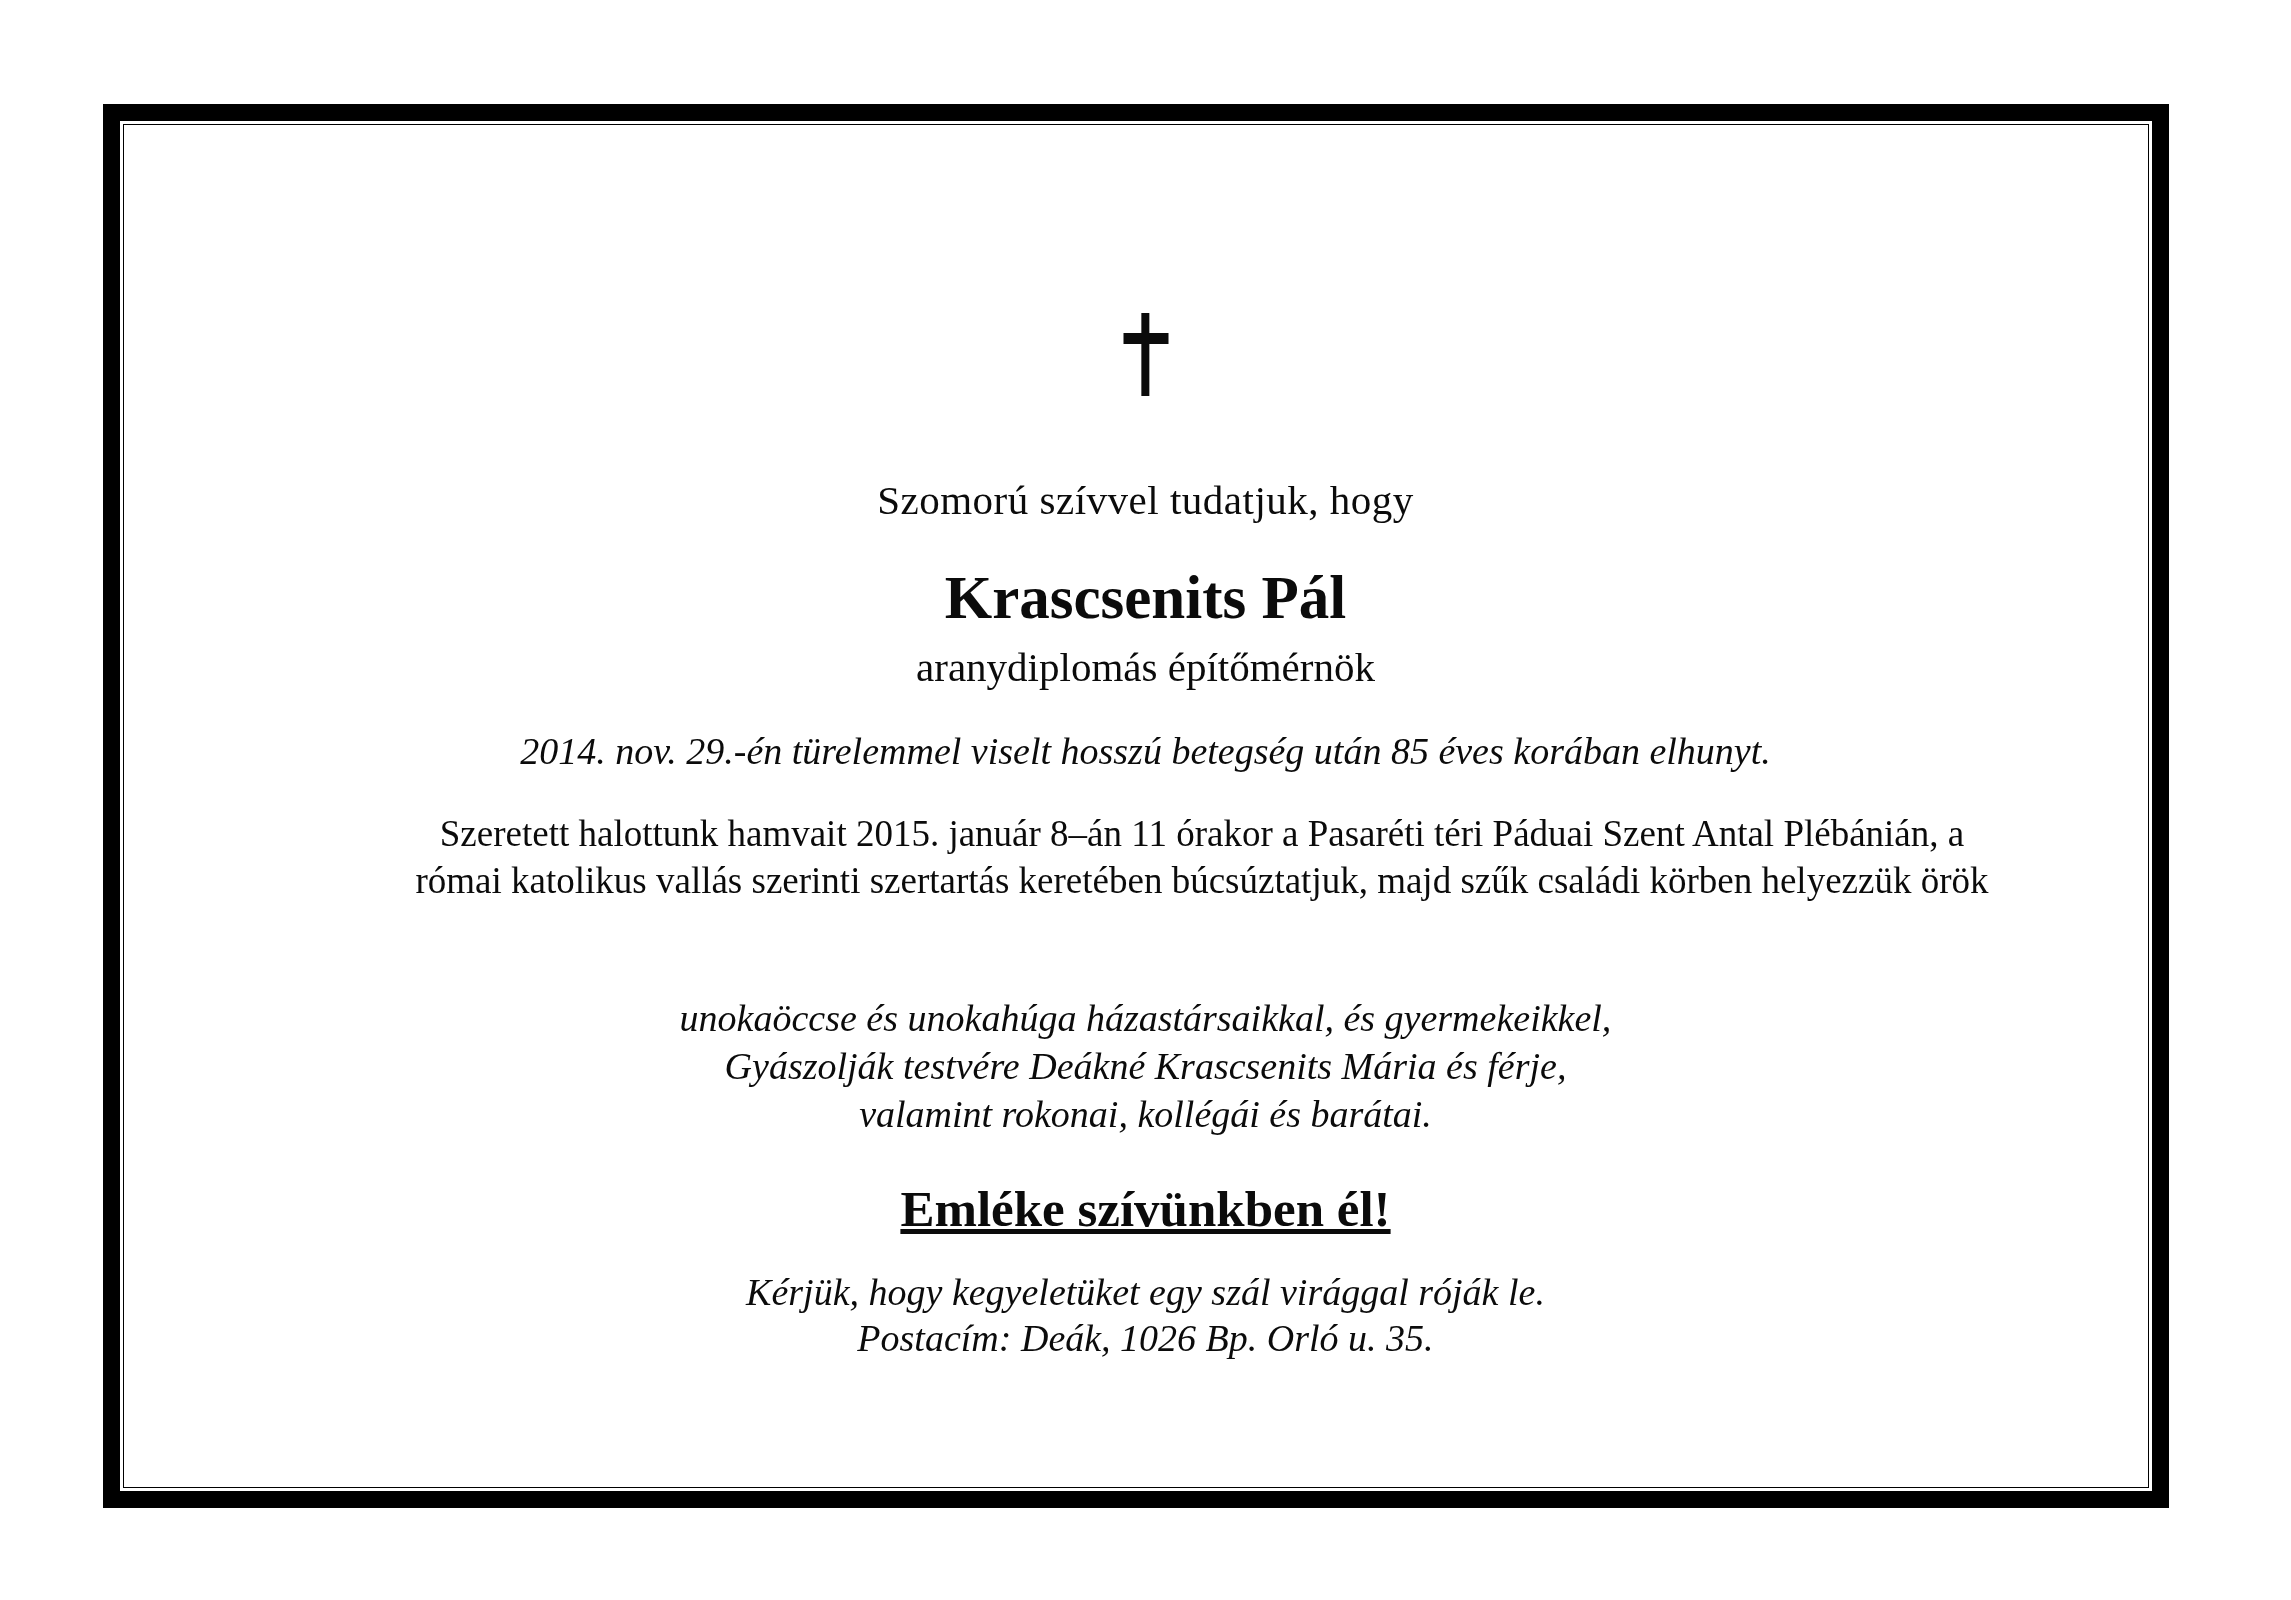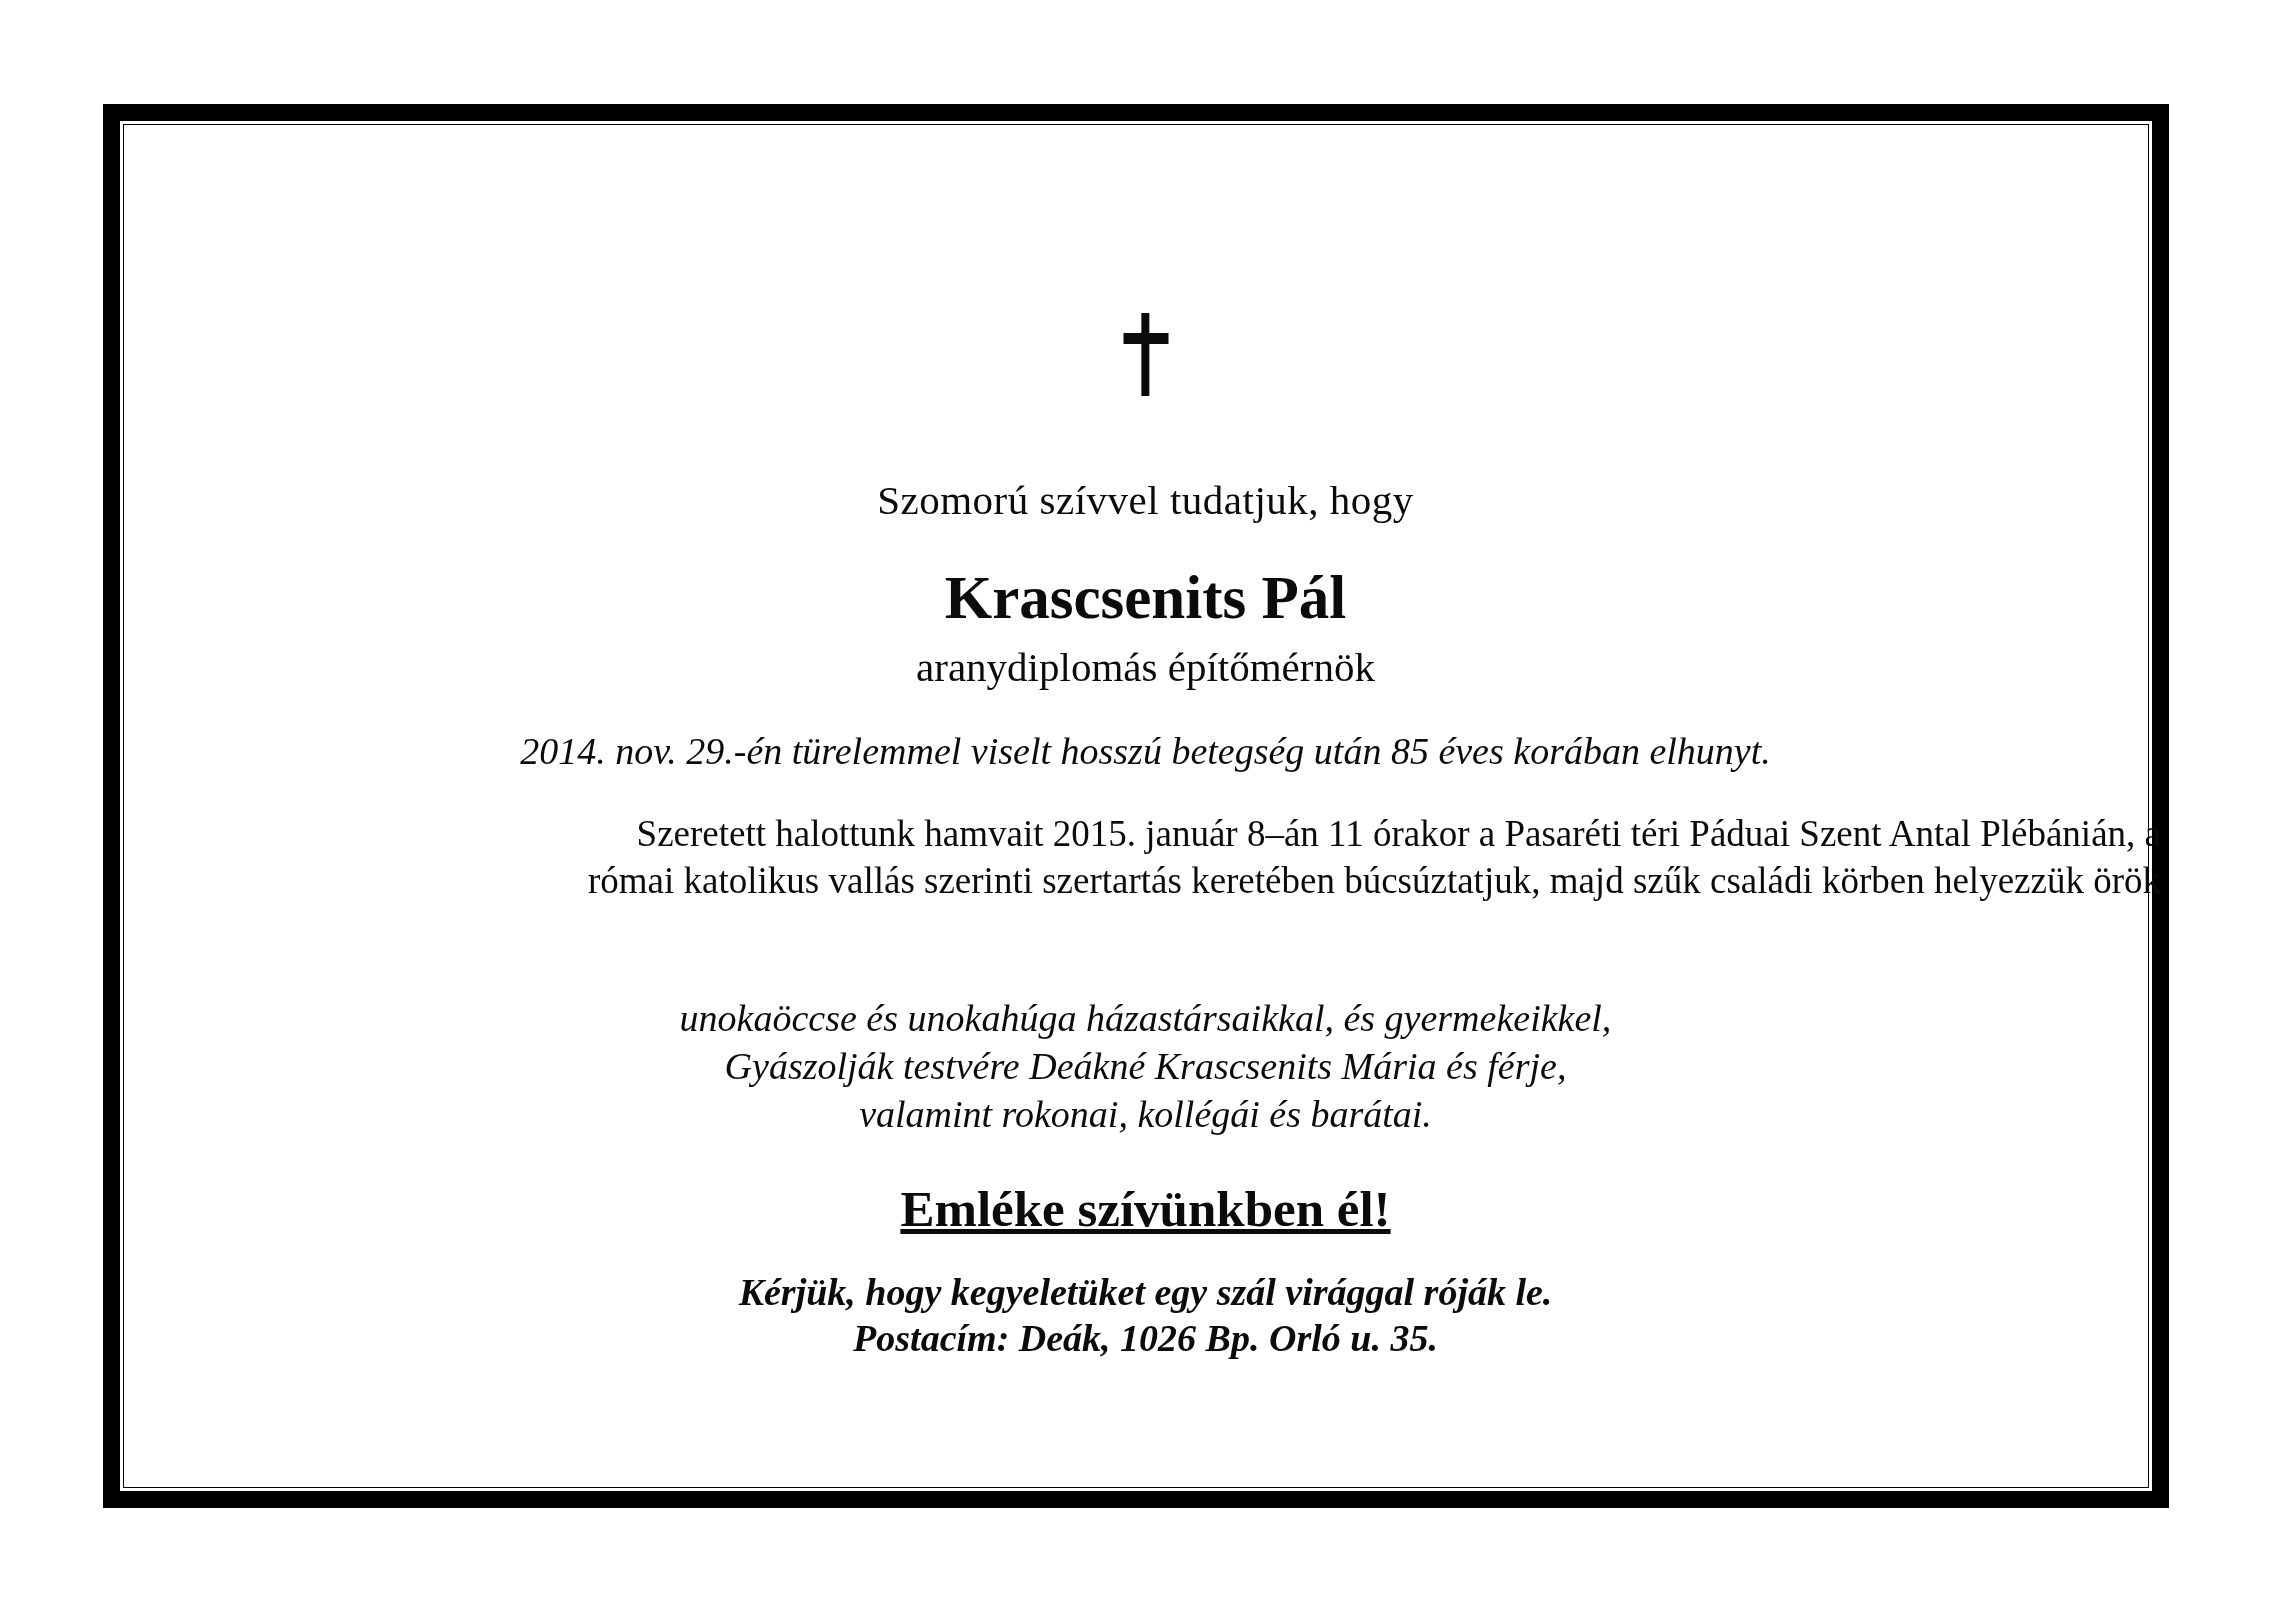--- a/index.html
+++ b/index.html
@@ -92,21 +92,21 @@
     top: 643px;
     font-size: 41px;
   }
   .death {
     top: 729px;
     font-size: 38px;
     font-style: italic;
   }
   .funeral {
     top: 810px;
-    text-align: right;
+    text-align: center;
     padding-left: 113px;
     font-size: 37px;
     line-height: 47px;
   }
   .mourners {
     top: 994px;
     font-style: italic;
     font-size: 38px;
     line-height: 48px;
   }
@@ -114,21 +114,20 @@
     top: 1180px;
     font-size: 51px;
     font-weight: bold;
     text-decoration: underline;
   }
   .requests {
     top: 1269px;
     font-style: italic;
     font-size: 38px;
     line-height: 46px;
-    font-weight: bold;
   }
 </style>
 </head>
 <body>
 
 <div class="page">
 
   <div class="frame">
     <div class="frame-inner"></div>
   </div>

